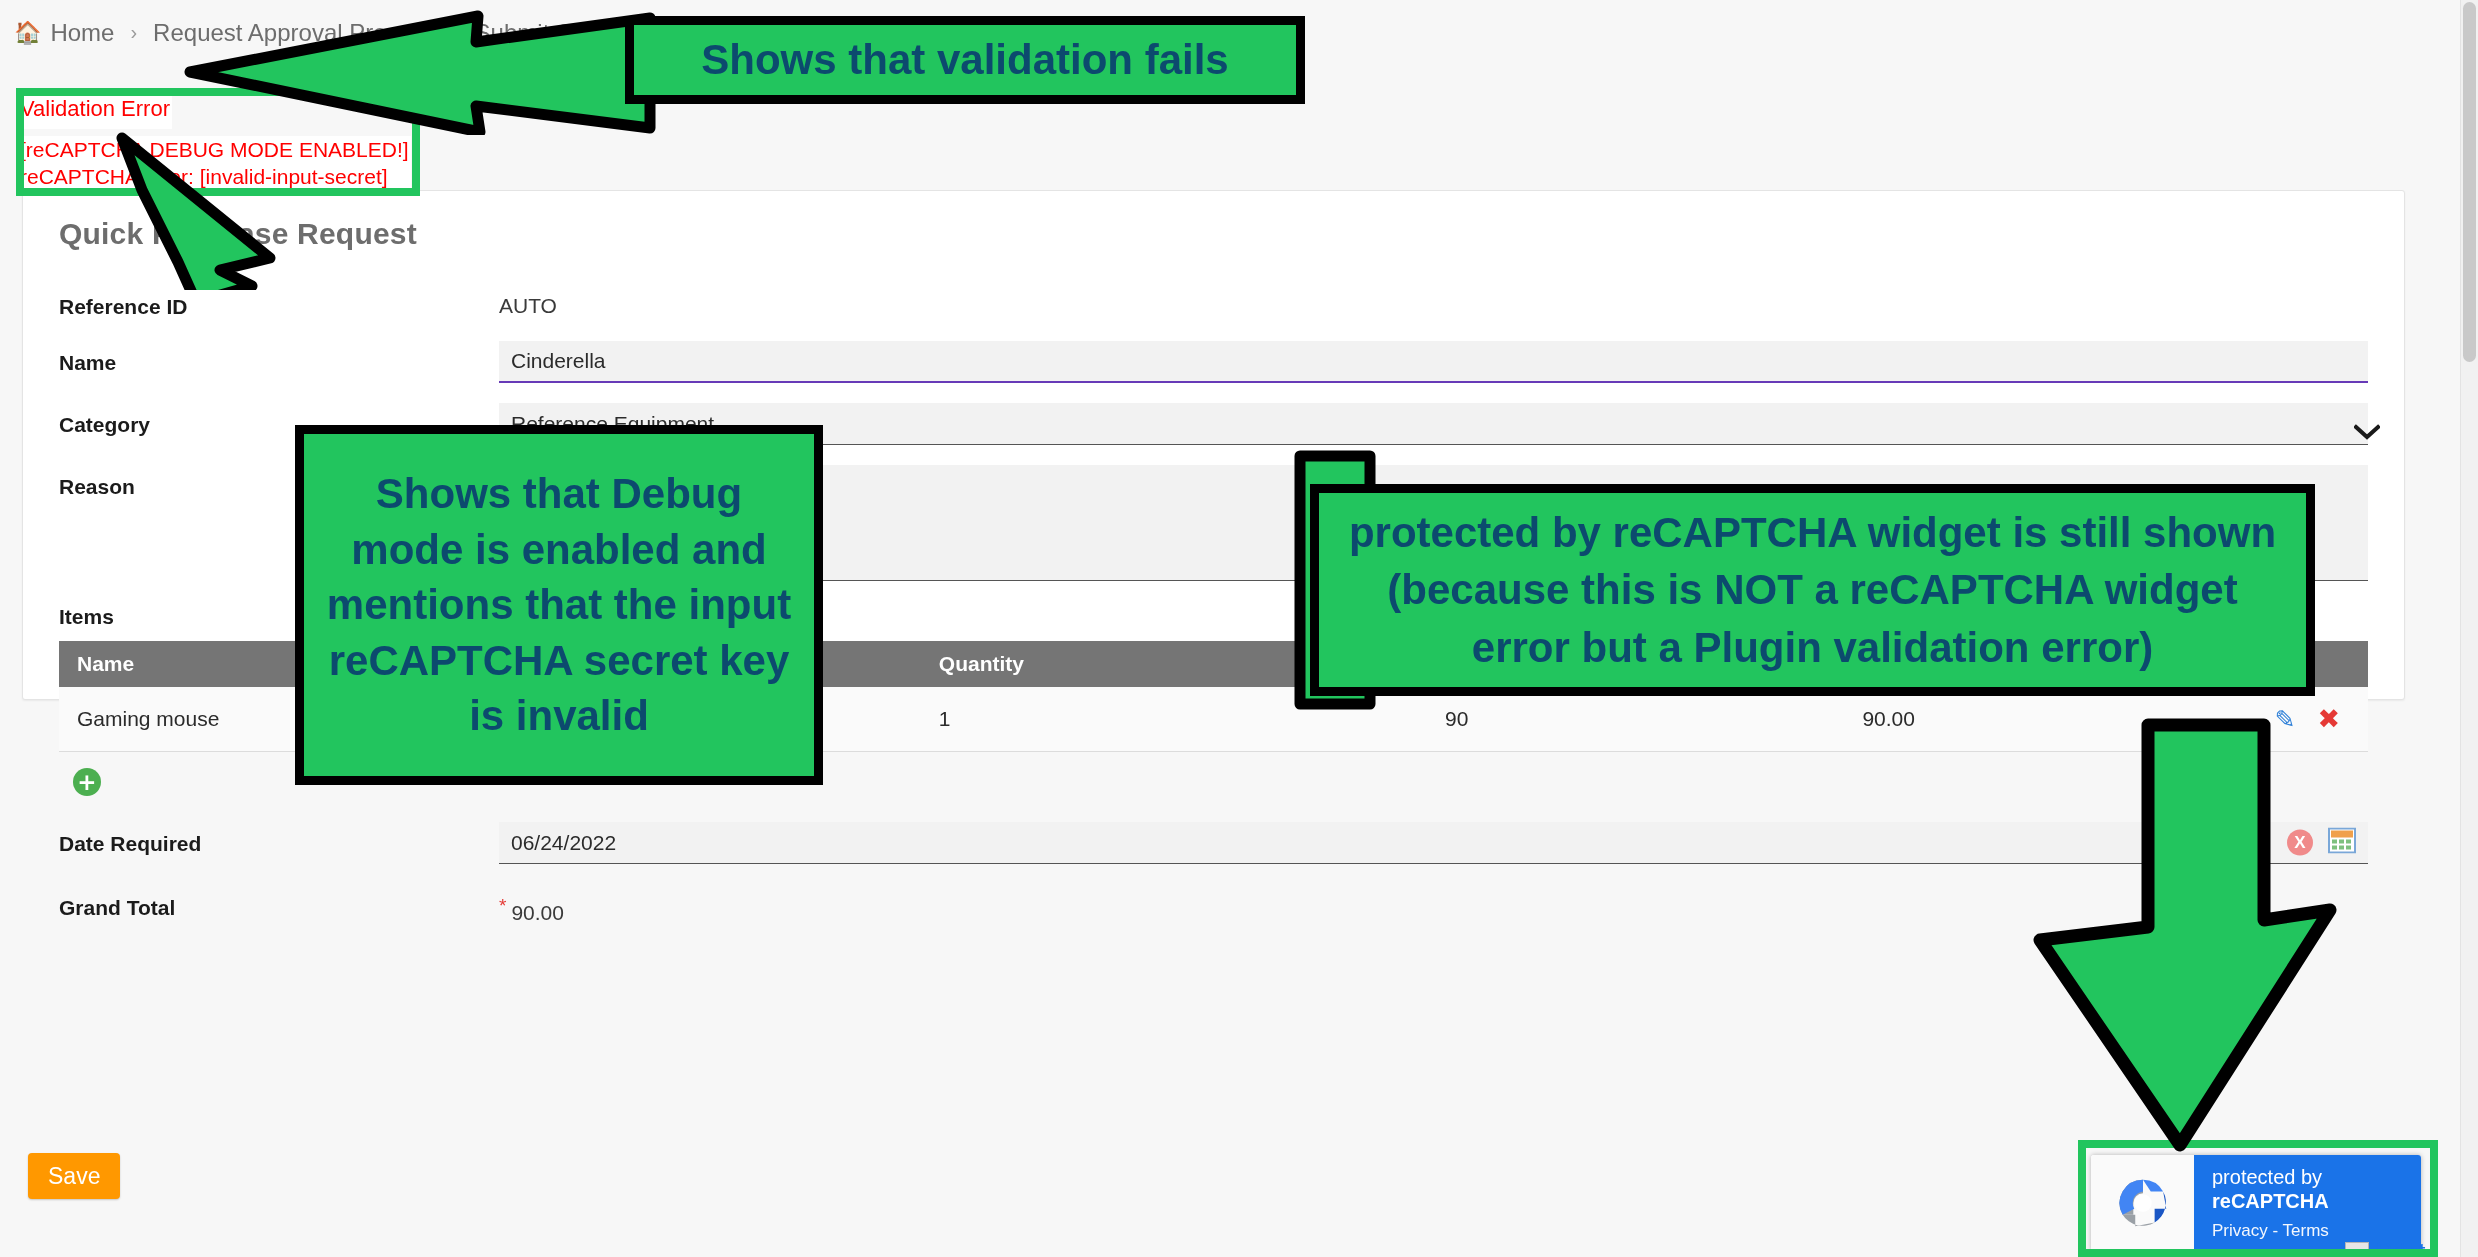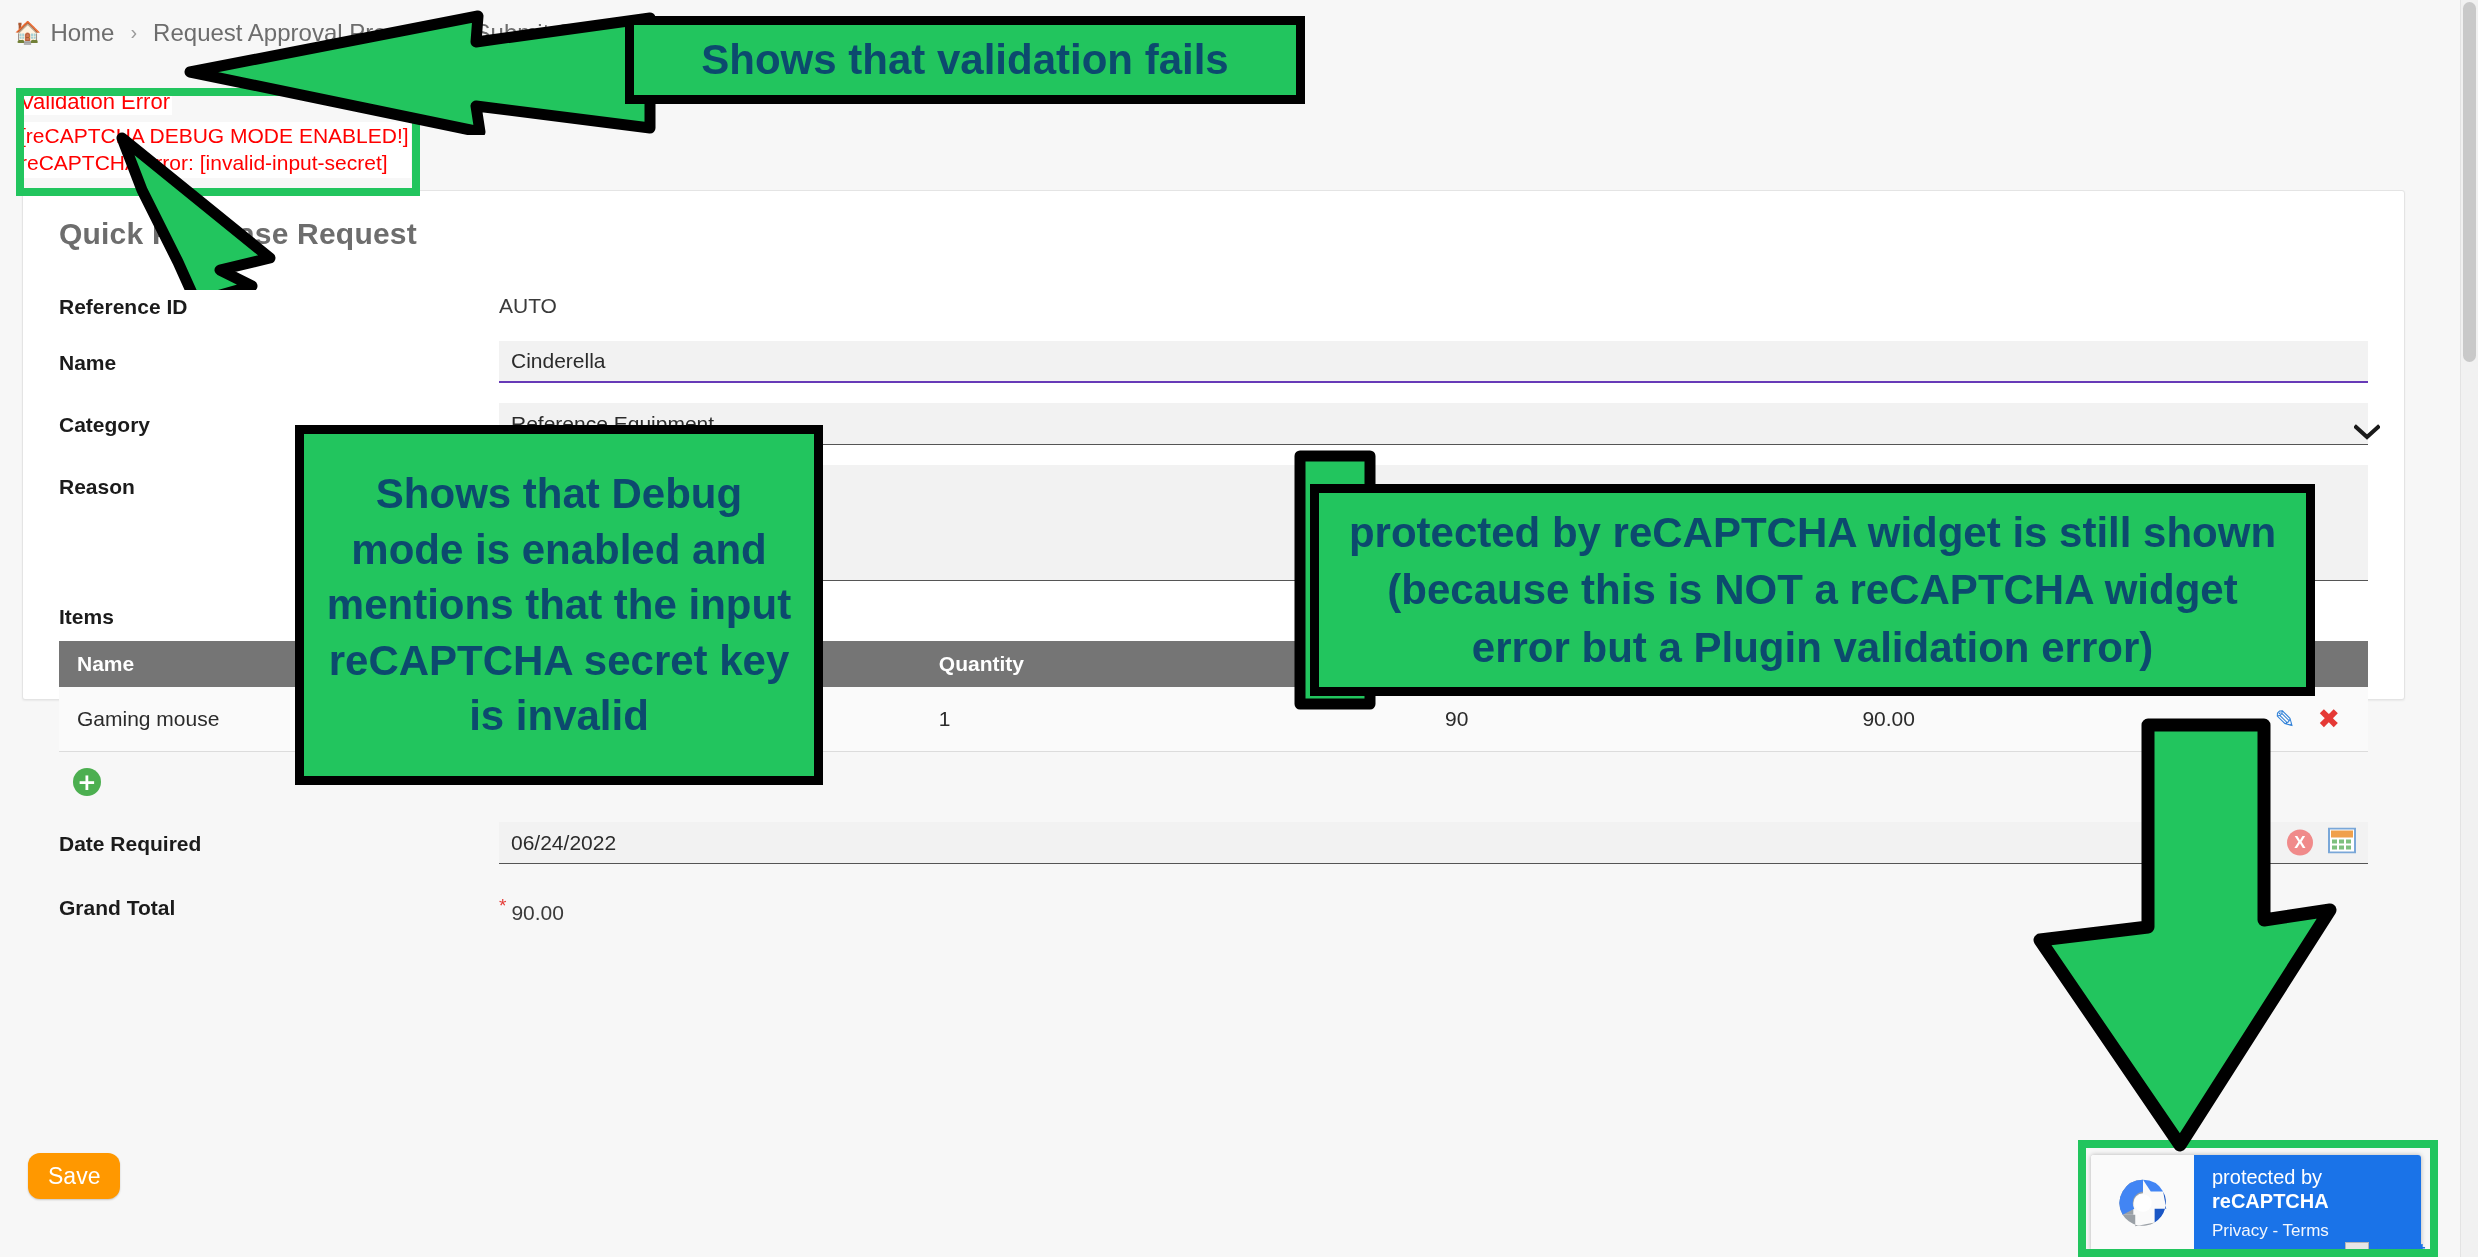--- a/index.html
+++ b/index.html
@@ -24,21 +24,21 @@
   }
   #breadcrumb .crumb{color:#6d6d6d;white-space:nowrap;}
   #breadcrumb .sep{margin:0 16px;color:#9a9a9a;font-size:20px;}
 
   
   #validation-box{
     position:absolute;left:18px;top:88px;width:480px;
   }
   #validation-title{
     font-size:22px;color:#ff0000;line-height:1.15;
-    background:#ffffff;display:inline-block;padding:1px 2px;
+    background:#ffffff;display:inline-block;padding:8px 2px;
   }
   #validation-list{
     margin-top:7px;font-size:21px;color:#ff0000;line-height:1.28;
     background:#ffffff;display:inline-block;padding:1px 2px;
   }
   #validation-list div{white-space:nowrap;}
 
   
   #card{
     position:absolute;left:22px;top:190px;width:2383px;height:510px;
@@ -130,21 +130,21 @@
     font-family:"DejaVu Sans",sans-serif;
   }
 
   .row-date{margin-top:26px;margin-bottom:22px;}
   .row-grand{margin-bottom:10px;}
   .req-star{color:#e53935;font-size:19px;vertical-align:super;margin-right:5px;}
 
   
   #save-button{
     position:absolute;left:28px;top:1153px;
-    background:#ff9800;color:#ffffff;border:0;border-radius:12px;
+    background:#ff9800;color:#ffffff;border:0;border-radius:4px;
     font-size:23px;font-family:"Liberation Sans",sans-serif;
     padding:0 20px;height:46px;cursor:pointer;
     box-shadow:0 1px 2px rgba(0,0,0,.2);
   }
 
   
   #recaptcha-badge{
     position:absolute;left:2091px;top:1155px;
     width:330px;height:96px;
     background:#ffffff;border-radius:3px;

